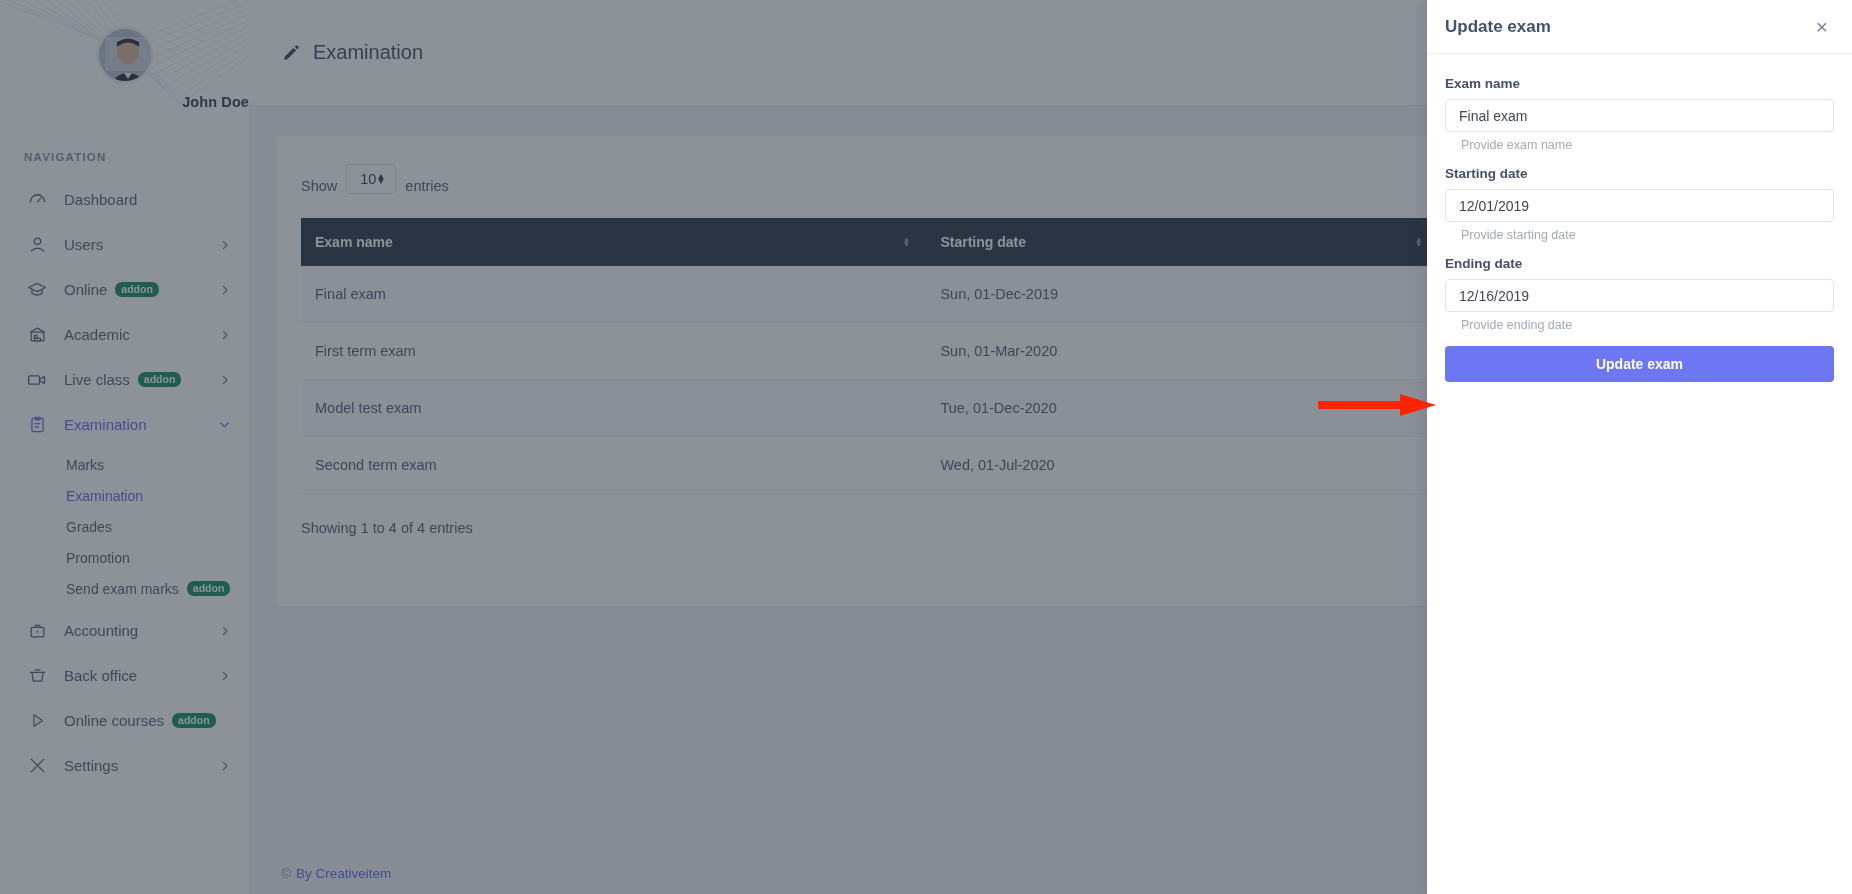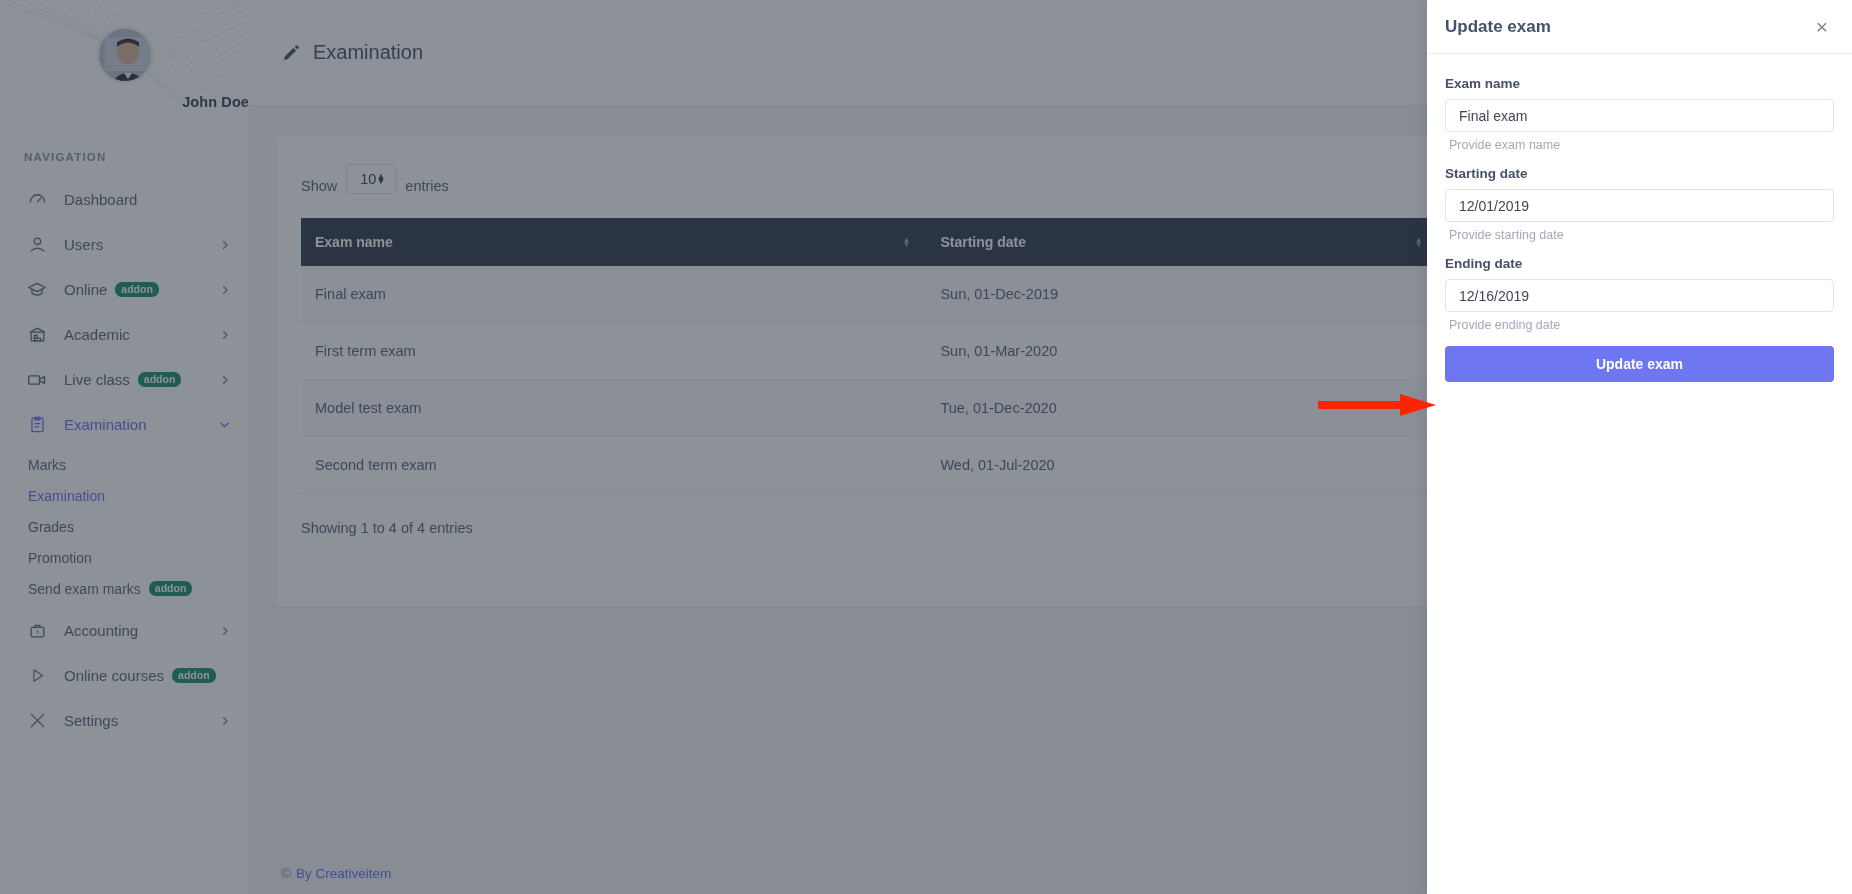--- a/index.html
+++ b/index.html
@@ -62,21 +62,21 @@
     display: inline-block; margin-left: 8px;
     background: #19936b; color: #fff;
     font-size: 10.5px; font-weight: 700;
     padding: 2px 6px 3px; border-radius: 7px; line-height: 1;
     vertical-align: middle;
   }
   .caret { margin-left: auto; color: #7b8396; display: flex; align-items: center; }
   .subnav { list-style: none; padding: 2px 0 4px; }
   .sub-item {
     display: flex; align-items: center;
-    height: 31px; padding-left: 28px;
+    height: 31px; padding-left: 66px;
     font-size: 14px; color: #5e6779; cursor: pointer;
   }
   .sub-item.active { color: #6a6ff0; }
 
   
   .content { flex: 1 1 auto; position: relative; background: #f4f6f9; height: 894px; }
   .page-header {
     height: 106px; background: #fff;
     display: flex; align-items: center; padding-left: 32px;
     border-bottom: 1px solid #eceef3;
@@ -156,21 +156,21 @@
   .panel-body { padding: 22px 18px 0; }
   .field-label { font-size: 13.5px; font-weight: 700; color: #46506a; margin-bottom: 8px; }
   .field-input {
     width: 100%; height: 33px;
     border: 1px solid #dfe3ea; border-radius: 4px;
     padding: 0 13px; font-size: 14px; color: #3f4756;
     font-family: "Liberation Sans", sans-serif;
     background: #fff;
   }
   .field-input::placeholder { color: #aab0bd; }
-  .field-help { font-size: 12.5px; color: #a2a9b7; margin: 6px 4px 14px; }
+  .field-help { font-size: 12.5px; color: #a2a9b7; margin: 6px 16px 14px; }
   .btn-primary {
     width: 100%; height: 36px; border: none; border-radius: 4px;
     background: #6f76f1; color: #fff;
     font-size: 14px; font-weight: 700; cursor: pointer;
     font-family: "Liberation Sans", sans-serif;
   }
 
   
   .arrow-annot {
     position: absolute; left: 1318px; top: 392px;
@@ -339,20 +339,35 @@
             </svg>
           </span>
           <span class="nav-label">Accounting</span>
           <span class="caret">
             <svg width="12" height="12" viewBox="0 0 24 24" fill="none" stroke="currentColor" stroke-width="2.4" stroke-linecap="round" stroke-linejoin="round">
                 <polyline points="9 5 16 12 9 19"></polyline>
               </svg>
           </span>
         </li>
 
+        <li class="nav-item">
+          <span class="nav-ico">
+            <svg width="19" height="19" viewBox="0 0 24 24" fill="none" stroke="currentColor" stroke-width="1.6" stroke-linejoin="round" stroke-linecap="round">
+              <path d="M3 8 h18"></path>
+                <path d="M5 8 l1.6 11 h10.8 L19 8"></path>
+                <path d="M9 5 h6"></path>
+            </svg>
+          </span>
+          <span class="nav-label">Back office</span>
+          <span class="caret">
+            <svg width="12" height="12" viewBox="0 0 24 24" fill="none" stroke="currentColor" stroke-width="2.4" stroke-linecap="round" stroke-linejoin="round">
+                <polyline points="9 5 16 12 9 19"></polyline>
+              </svg>
+          </span>
+        </li>
 
         <li class="nav-item">
           <span class="nav-ico">
             <svg width="17" height="17" viewBox="0 0 24 24" fill="none" stroke="currentColor" stroke-width="1.6" stroke-linejoin="round">
               <path d="M7 4 l12 8 l-12 8 z"></path>
             </svg>
           </span>
           <span class="nav-label">Online courses</span>
           <span class="badge-addon">addon</span>
         </li>

